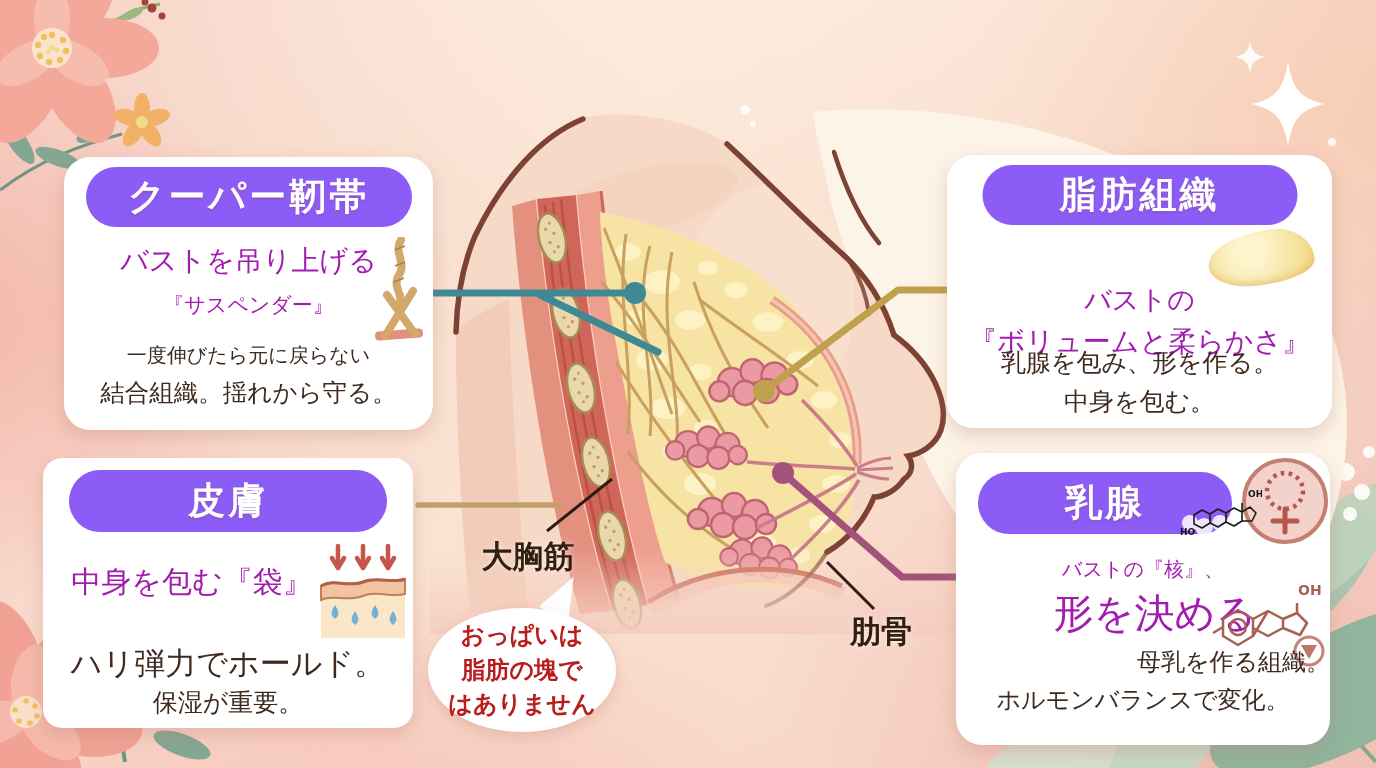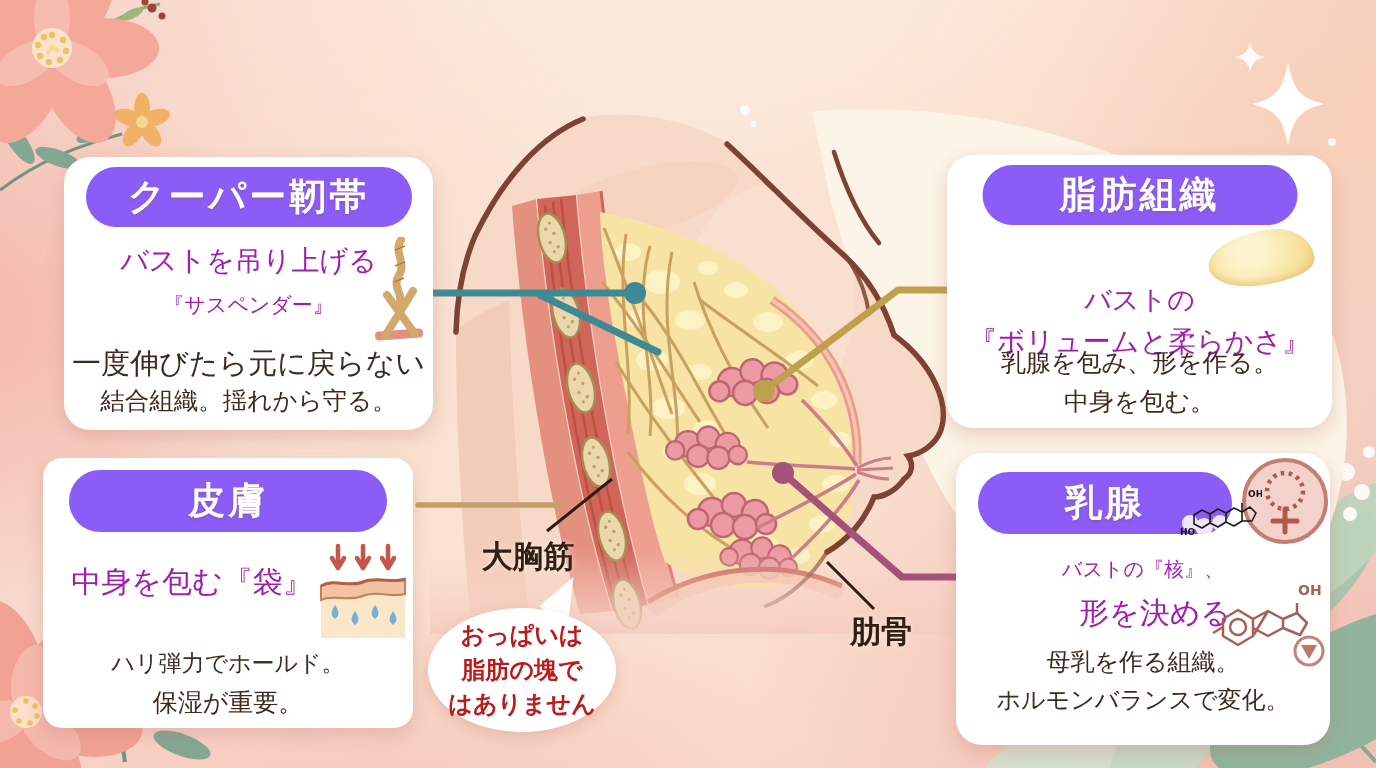--- a/index.html
+++ b/index.html
@@ -341,21 +341,21 @@
       <path d="M 30,3 C 22,15 36,26 28,38 C 20,50 34,58 28,68" stroke="#d4a86a" stroke-width="8" fill="none" stroke-linecap="round"></path>
       <path d="M 16,58 L 44,97" stroke="#d4a86a" stroke-width="8" stroke-linecap="round"></path>
       <path d="M 42,54 L 14,99" stroke="#d4a86a" stroke-width="8" stroke-linecap="round"></path>
       <g stroke="#a5834c" stroke-width="1.6">
         <path d="M 24,13 L 34,9"></path>
           <path d="M 24,29 L 34,25"></path>
           <path d="M 23,45 L 33,41"></path>
       </g>
     </svg>
     <div class="tblock card-body" style="top:180px;">
-      <span class="l" style="font-size:29px; line-height:37px;margin-top:8px;">一度伸びたら元に戻らない</span>
+      <span class="l" style="font-size:20px; line-height:37px;">一度伸びたら元に戻らない</span>
       <span class="l" style="font-size:24.5px; line-height:37px;">結合組織。揺れから守る。</span>
     </div>
   </div>
 
   <div class="card" style="left:947px; top:155px; width:385px; height:273px;">
     <div class="pill" style="left:50%; transform:translateX(-50%); top:10px; width:315px; height:60px;">脂肪組織</div>
     <div class="tblock card-title" style="top:88px;margin-top:36px;">
       <span class="l" style="font-size:27px; line-height:42px;">バストの</span>
       <span class="l" style="font-size:28px; line-height:42px;">『ボリュームと柔らかさ』</span>
     </div>
@@ -384,21 +384,21 @@
       <path d="M 4,44 C 18,36 32,46 46,40 C 60,34 76,42 88,37 L 88,52 C 74,56 60,48 46,54 C 30,60 16,52 4,58 Z" fill="#f2c2a2" stroke="#c08058" stroke-width="2"></path>
       <path d="M 4,44 C 18,36 32,46 46,40 C 60,34 76,42 88,37" stroke="#b06247" stroke-width="3" fill="none"></path>
       <g fill="#74b0d8">
         <path d="M 18,63 C 22,69 23,73 18,77 C 13,73 14,69 18,63 Z"></path>
         <path d="M 38,69 C 42,75 43,79 38,83 C 33,79 34,75 38,69 Z"></path>
         <path d="M 58,63 C 62,69 63,73 58,77 C 53,73 54,69 58,63 Z"></path>
         <path d="M 76,69 C 80,75 81,79 76,83 C 71,79 72,75 76,69 Z"></path>
       </g>
     </svg>
     <div class="tblock card-body" style="top:186px;">
-      <span class="l" style="font-size:23px; line-height:39px;">ハリ弾力でホールド。</span>
+      <span class="l" style="font-size:31px; line-height:39px;">ハリ弾力でホールド。</span>
       <span class="l" style="font-size:25px; line-height:39px;">保湿が重要。</span>
     </div>
   </div>
 
   <div class="card" style="left:956px; top:453px; width:374px; height:292px;">
     <div class="pill" style="left:22px; top:19px; width:254px; height:62px;">乳腺</div>
     <div class="gland-circle" style="left:286px; top:5px;">
       <svg width="78" height="78" viewBox="0 0 78 78" style="position:absolute;left:0;top:0;">
         <circle cx="39" cy="29" r="18" fill="none" stroke="#b4584c" stroke-width="4.5" stroke-dasharray="3.5 4.5"></circle>
         <path d="M 39,47 V 70" stroke="#b4584c" stroke-width="5" stroke-linecap="round"></path>
@@ -416,37 +416,37 @@
         <path d="M 30,33 L 38,28 L 46,32 L 46,41 L 38,46 L 30,42"></path>
         <path d="M 46,32 L 54,27 L 62,31 L 62,40 L 54,45 L 46,41"></path>
         <path d="M 62,31 L 70,26 L 76,32 L 72,40 L 62,40"></path>
         <path d="M 62,31 L 62,22"></path>
       </g>
       <text x="68" y="16" font-size="9" font-weight="bold" fill="#111">OH</text>
       <text x="0" y="54" font-size="9" font-weight="bold" fill="#111">HO</text>
     </svg>
     <div class="tblock card-title" style="top:94px;">
       <span class="l" style="font-size:20px; line-height:44px;">バストの『核』、</span>
-      <span class="l" style="font-size:30px; line-height:44px;margin-left:24px;">形を決める</span>
+      <span class="l" style="font-size:40px; line-height:44px;margin-left:24px;">形を決める</span>
     </div>
     <svg class="icon-abs" style="right:2px; top:112px;" width="118" height="104" viewBox="0 0 118 104">
       <g stroke="#a86055" stroke-width="2.5" fill="none" stroke-linejoin="round">
         <path d="M 28,45 L 43,54 L 43,71 L 28,80 L 13,71 L 13,54 Z"></path>
         <circle cx="28" cy="62" r="8"></circle>
         <path d="M 43,54 L 58,46 L 43,71 M 58,46 L 73,54 L 73,63 L 58,71 L 43,63"></path>
         <path d="M 73,54 L 87,48 L 97,58 L 90,70 L 73,63"></path>
         <path d="M 87,48 L 87,38"></path>
         <path d="M 13,62 L 3,68"></path>
       </g>
       <text x="88" y="30" font-size="14" font-weight="bold" fill="#a86055">OH</text>
       <circle cx="99" cy="86" r="14" stroke="#c0766a" stroke-width="3" fill="#ffffff" opacity=".9"></circle>
       <path d="M 91,80 L 107,80 L 99,94 Z" fill="#c0766a"></path>
     </svg>
     <div class="tblock card-body" style="top:190px;">
-      <span class="l" style="font-size:24px; line-height:38px;">母乳を作る組織。</span>
+      <span class="l" style="font-size:24px; line-height:38px;text-align:right;">母乳を作る組織。</span>
       <span class="l" style="font-size:24px; line-height:38px;">ホルモンバランスで変化。</span>
     </div>
   </div>
 
   <div class="diagram-label" style="left:470px; top:536px; width:116px; text-align:center;">大胸筋</div>
   <div class="diagram-label" style="left:850px; top:611px; width:80px; text-align:left;">肋骨</div>
 
   <div class="bubble-tail"></div>
   <div class="bubble">
     <span>おっぱいは</span>

